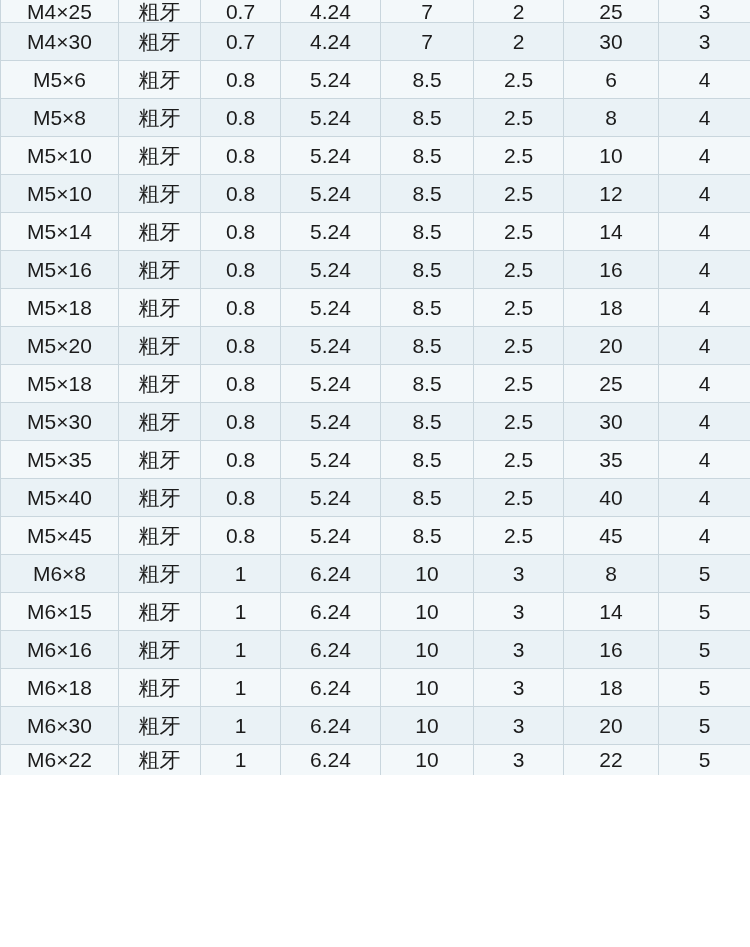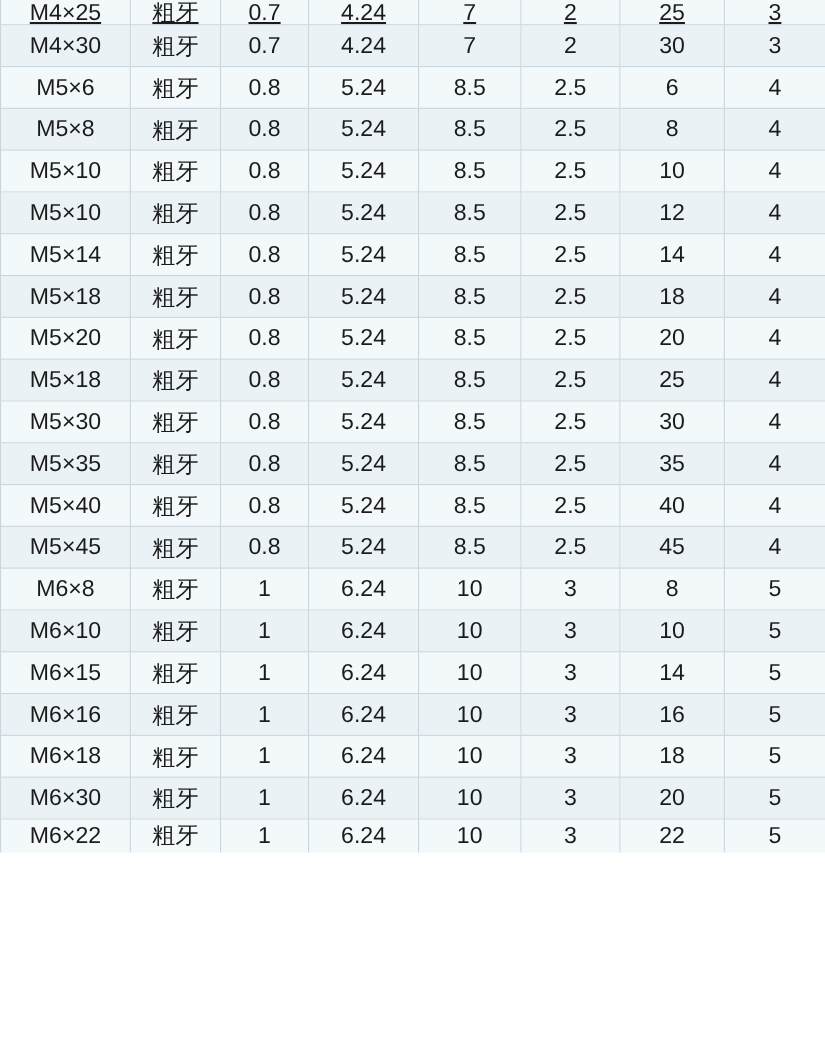--- a/index.html
+++ b/index.html
@@ -57,21 +57,20 @@
   }
   td.size {
     font-size: 21px;
   }
   
   tr.clip-top td {
     height: 22px;
     vertical-align: bottom;
     line-height: 20px;
     border-top: none;
-    text-decoration: underline;
   }
   tr.clip-bottom td {
     height: 28px;
     vertical-align: top;
     line-height: 30px;
     border-bottom: none;
   }
 </style>
 </head>
 <body>
@@ -153,20 +152,30 @@
           <td class="size">M5×14</td>
           <td class="thread">粗牙</td>
           <td>0.8</td>
           <td>5.24</td>
           <td>8.5</td>
           <td>2.5</td>
           <td>14</td>
           <td>4</td>
         </tr>
         <tr>
+          <td class="size">M5×16</td>
+          <td class="thread">粗牙</td>
+          <td>0.8</td>
+          <td>5.24</td>
+          <td>8.5</td>
+          <td>2.5</td>
+          <td>16</td>
+          <td>4</td>
+        </tr>
+        <tr>
           <td class="size">M5×18</td>
           <td class="thread">粗牙</td>
           <td>0.8</td>
           <td>5.24</td>
           <td>8.5</td>
           <td>2.5</td>
           <td>18</td>
           <td>4</td>
         </tr>
         <tr>
@@ -230,30 +239,20 @@
           <td>4</td>
         </tr>
         <tr>
           <td class="size">M6×8</td>
           <td class="thread">粗牙</td>
           <td>1</td>
           <td>6.24</td>
           <td>10</td>
           <td>3</td>
           <td>8</td>
-          <td>5</td>
-        </tr>
-        <tr>
-          <td class="size">M6×10</td>
-          <td class="thread">粗牙</td>
-          <td>1</td>
-          <td>6.24</td>
-          <td>10</td>
-          <td>3</td>
-          <td>10</td>
           <td>5</td>
         </tr>
         <tr>
           <td class="size">M6×15</td>
           <td class="thread">粗牙</td>
           <td>1</td>
           <td>6.24</td>
           <td>10</td>
           <td>3</td>
           <td>14</td>

